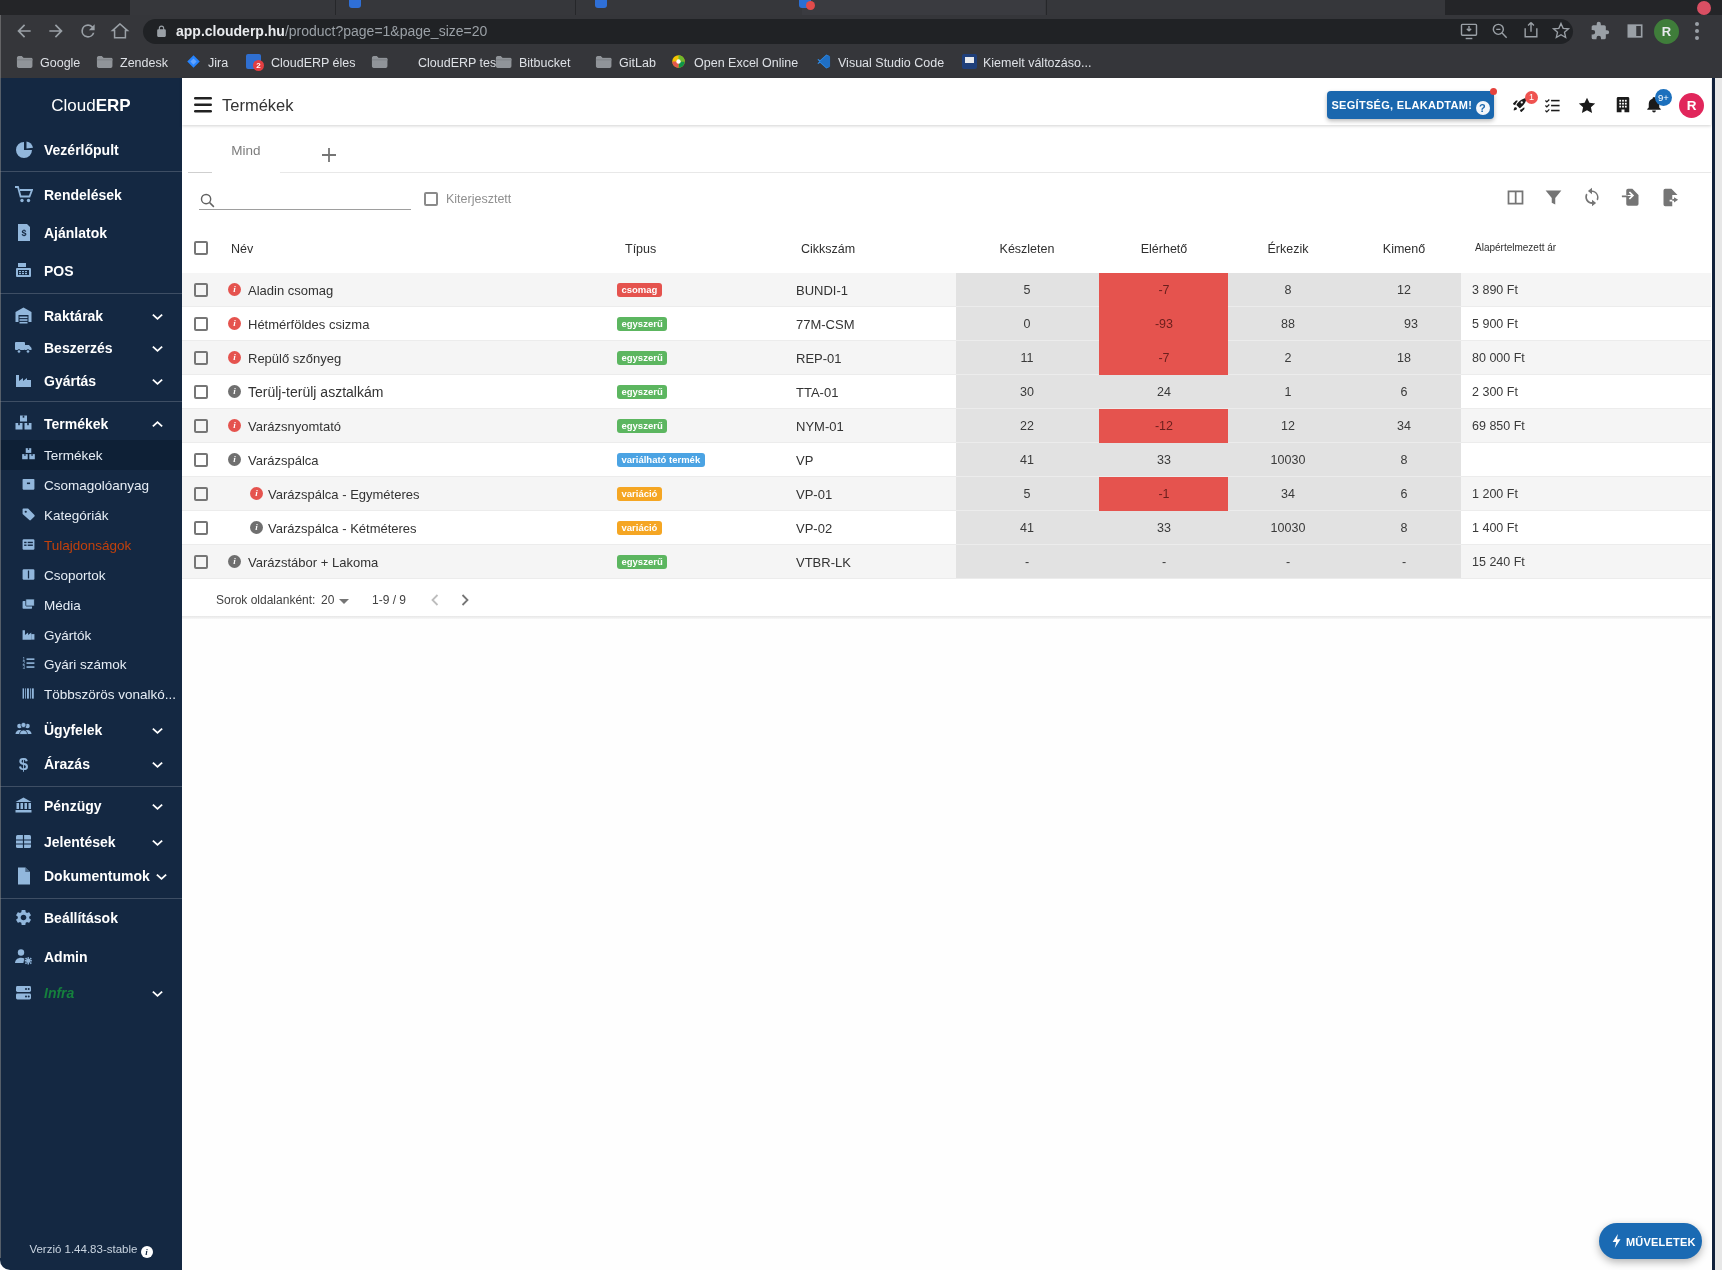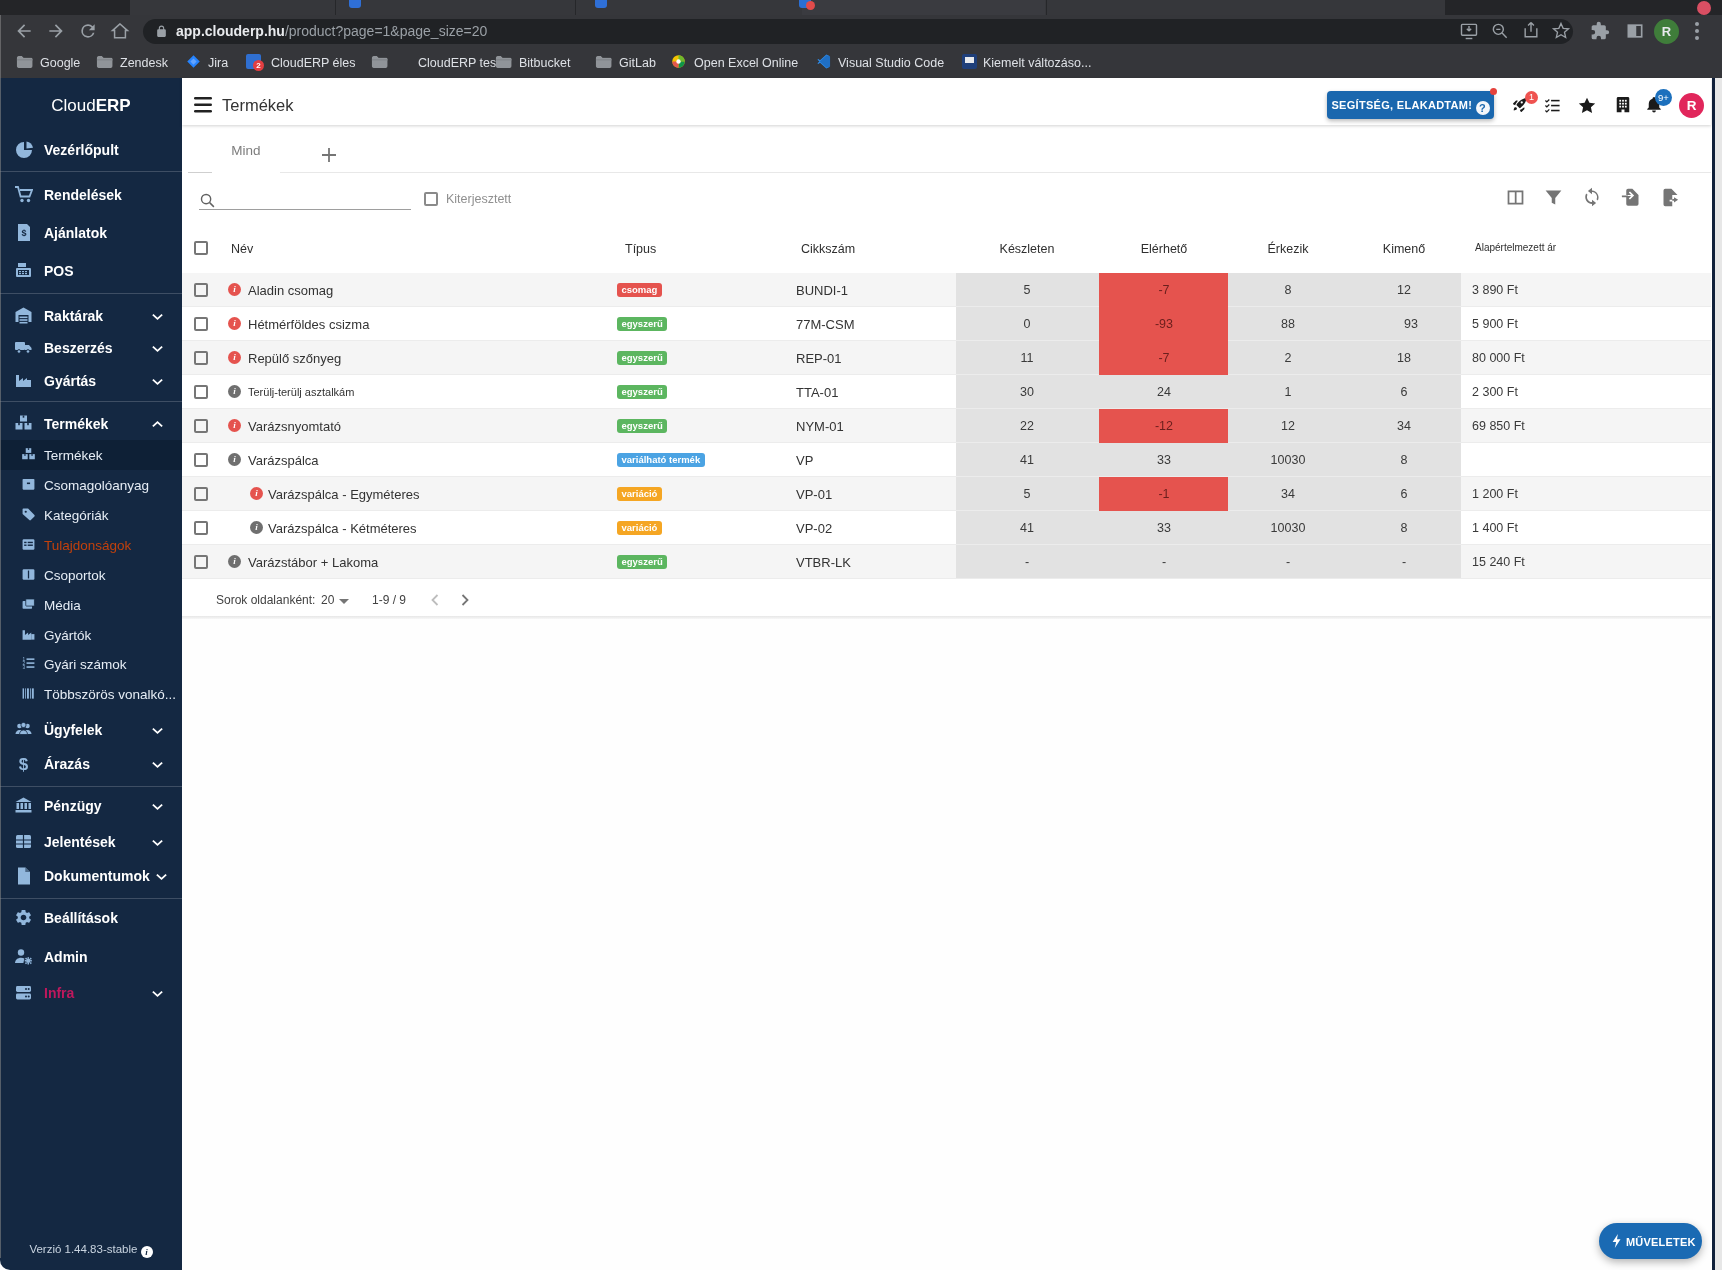--- a/index.html
+++ b/index.html
@@ -273,21 +273,21 @@
     </svg>
 <div class="a ws" style="left:44px;top:957px;transform:translateY(-50%);color:#fff;font-size:14px;font-weight:bold;">Admin</div>
 <svg class="a" style="left:14px;top:983px;" width="19" height="19" viewBox="0 0 19 19">
       <rect x="2" y="3" width="15" height="6" rx="1.4" fill="#92b7dc"></rect>
       <rect x="2" y="10.5" width="15" height="6" rx="1.4" fill="#92b7dc"></rect>
       <circle cx="12" cy="6" r="1" fill="#142842"></circle>
       <circle cx="14.7" cy="6" r="1" fill="#142842"></circle>
       <circle cx="12" cy="13.5" r="1" fill="#142842"></circle>
       <circle cx="14.7" cy="13.5" r="1" fill="#142842"></circle>
     </svg>
-<div class="a ws" style="left:44px;top:993px;transform:translateY(-50%);color:#be185d;font-size:14px;font-weight:bold;">Infra</div>
+<div class="a ws" style="left:44px;top:993px;transform:translateY(-50%);color:#15803d;font-size:14px;font-weight:bold;font-style:italic;">Infra</div>
 <svg class="a" style="left:151px;top:988px;" width="13" height="11" viewBox="0 0 14 11">
       <path d="M2 3.5L7 8l5-4.5" fill="none" stroke="#fff" stroke-width="2"></path>
     </svg>
 <div class="a" style="left:0;top:440px;width:182px;height:30px;background:#0e2036;"></div>
 <svg class="a" style="left:21px;top:447px;" width="15" height="15" viewBox="0 0 19 19">
       <g fill="#92b7dc">
         <path d="M6 1.5h7v6H6z"></path>
         <path d="M1.5 9h7v6.5h-7z"></path>
         <path d="M10.5 9h7v6.5h-7z"></path>
       </g>
@@ -488,21 +488,21 @@
 <div class="a ws" style="left:796px;top:358px;transform:translateY(-50%);font-size:13px;color:#333;">REP-01</div>
 <div class="a" style="left:1099px;top:341px;width:129px;height:34px;background:#e5534e;"></div>
 <div class="a ws" style="left:1027px;top:358px;transform:translate(-50%,-50%);font-size:12.5px;color:#3a3a3a;">11</div>
 <div class="a ws" style="left:1164px;top:358px;transform:translate(-50%,-50%);font-size:12.5px;color:#6b1f1d;">-7</div>
 <div class="a ws" style="left:1288px;top:358px;transform:translate(-50%,-50%);font-size:12.5px;color:#3a3a3a;">2</div>
 <div class="a ws" style="left:1404px;top:358px;transform:translate(-50%,-50%);font-size:12.5px;color:#3a3a3a;">18</div>
 <div class="a ws" style="left:1472px;top:358px;transform:translateY(-50%);font-size:12.5px;color:#3a3a3a;">80 000 Ft</div>
 <div class="a" style="left:182px;top:408px;width:1529px;height:1px;background:#ececec;"></div>
 <div class="a" style="left:194px;top:385px;width:14px;height:14px;border:2px solid #767676;border-radius:2px;"></div>
 <div class="a" style="left:228px;top:385px;width:13px;height:13px;background:#6f6f6f;border-radius:50%;color:#fff;font-size:9px;font-weight:bold;text-align:center;line-height:13px;font-family:&quot;Liberation Serif&quot;,serif;font-style:italic;">i</div>
-<div class="a ws" style="left:248px;top:392px;transform:translateY(-50%);font-size:11px;color:#333;">Terülj-terülj asztalkám</div>
+<div class="a ws" style="left:248px;top:392px;transform:translateY(-50%);font-size:14px;color:#333;">Terülj-terülj asztalkám</div>
 <div class="a ws" style="left:617px;top:392px;transform:translateY(-50%);height:14px;border-radius:3px;background:#5cb660;color:#fff;font-size:9.5px;font-weight:bold;line-height:14.5px;padding:0 4.5px;">egyszerű</div>
 <div class="a ws" style="left:796px;top:392px;transform:translateY(-50%);font-size:13px;color:#333;">TTA-01</div>
 <div class="a ws" style="left:1027px;top:392px;transform:translate(-50%,-50%);font-size:12.5px;color:#3a3a3a;">30</div>
 <div class="a ws" style="left:1164px;top:392px;transform:translate(-50%,-50%);font-size:12.5px;color:#3a3a3a;">24</div>
 <div class="a ws" style="left:1288px;top:392px;transform:translate(-50%,-50%);font-size:12.5px;color:#3a3a3a;">1</div>
 <div class="a ws" style="left:1404px;top:392px;transform:translate(-50%,-50%);font-size:12.5px;color:#3a3a3a;">6</div>
 <div class="a ws" style="left:1472px;top:392px;transform:translateY(-50%);font-size:12.5px;color:#3a3a3a;">2 300 Ft</div>
 <div class="a" style="left:182px;top:409px;width:774px;height:34px;background:#f5f5f5;"></div>
 <div class="a" style="left:1461px;top:409px;width:250px;height:34px;background:#f5f5f5;"></div>
 <div class="a" style="left:182px;top:442px;width:1529px;height:1px;background:#ececec;"></div>

